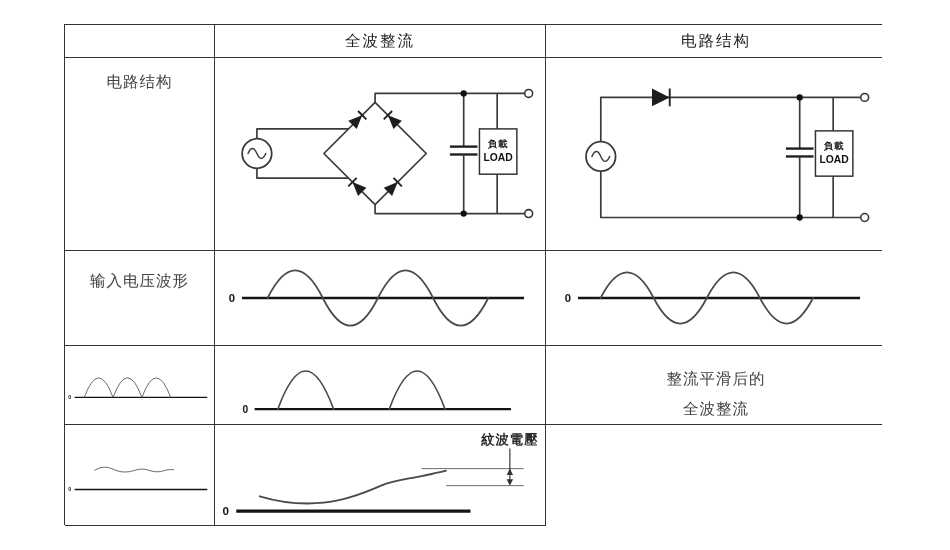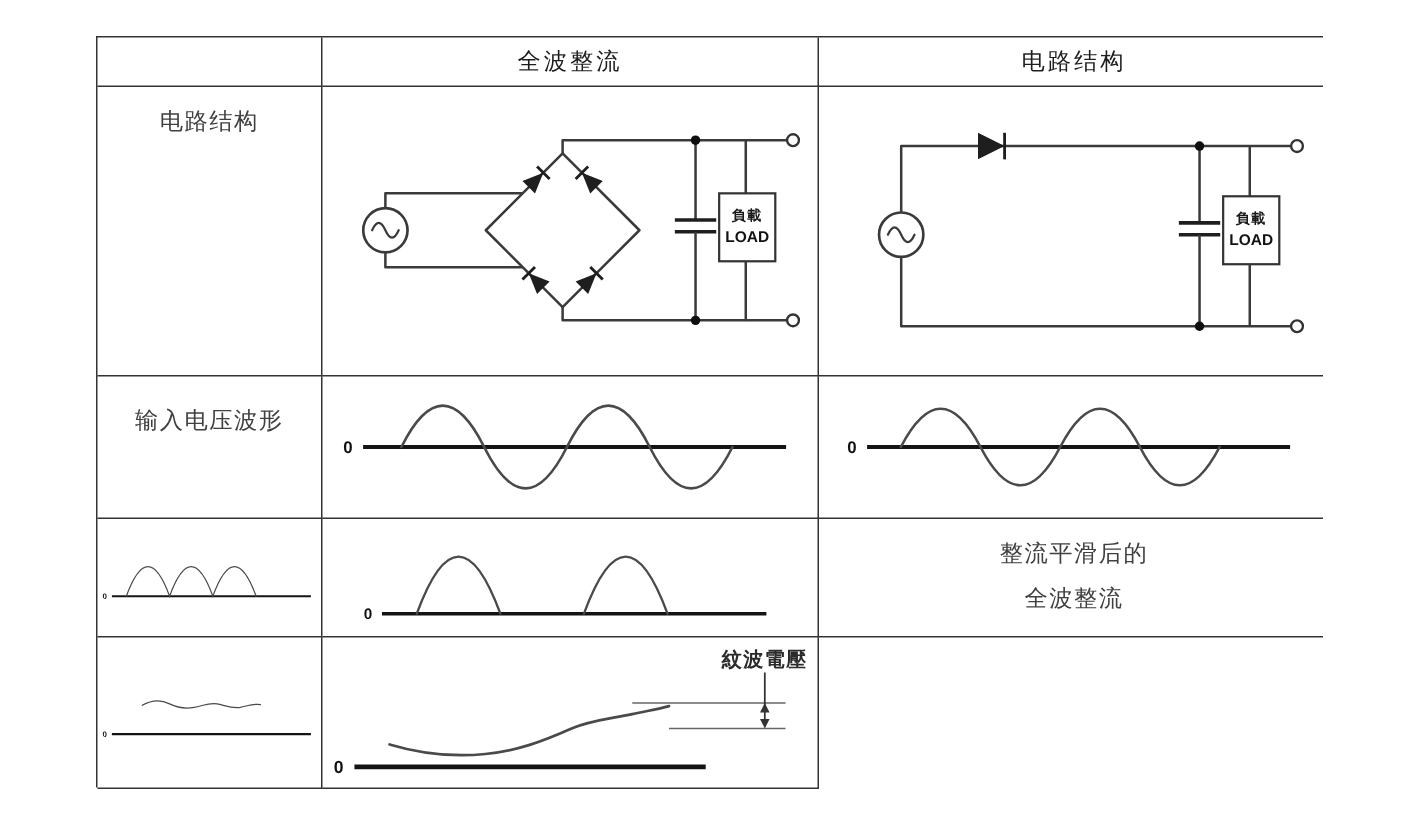--- a/index.html
+++ b/index.html
@@ -12,21 +12,21 @@
     grid-template-columns:150px 331px 341px;
     grid-template-rows:33px 193px 95px 79px 101px;
     border-top:1px solid #333; border-left:1px solid #333;
     background:#fff;
   }
   .cell { border-right:1px solid #333; border-bottom:1px solid #333; position:relative; overflow:hidden; color:#222; }
   .header-cell { display:flex; align-items:center; justify-content:center; font-size:15.5px; letter-spacing:2px; color:#1d1d1d; }
   .label-cell { display:flex; flex-direction:column; align-items:center; justify-content:center; text-align:center; font-size:15.5px; line-height:30px; color:#404040; letter-spacing:1px; }
   .label-top { justify-content:flex-start; padding-top:9px; }
   .label-top16 { justify-content:flex-start; padding-top:15px;text-align:center; }
-  .label-top10 { justify-content:flex-start; padding-top:9px; }
+  .label-top10 { justify-content:flex-end; padding-top:9px; }
   .diagram-cell { display:flex; align-items:center; justify-content:center; }
   .diagram-cell svg { width:100%; height:100%; display:block; }
 
   
   svg .w { stroke:#3a3a3a; stroke-width:1.7; fill:none; stroke-linejoin:round; }
   svg .comp { stroke:#3a3a3a; stroke-width:1.8; fill:#fff; }
   svg .sine { stroke:#3a3a3a; stroke-width:1.5; fill:none; stroke-linecap:round; }
   svg .bridge { stroke:#3a3a3a; stroke-width:1.7; fill:none; stroke-linejoin:round; }
   svg .diode polygon { fill:#1e1e1e; stroke:none; }
   svg .diode line { stroke:#1e1e1e; stroke-width:1.9; }

